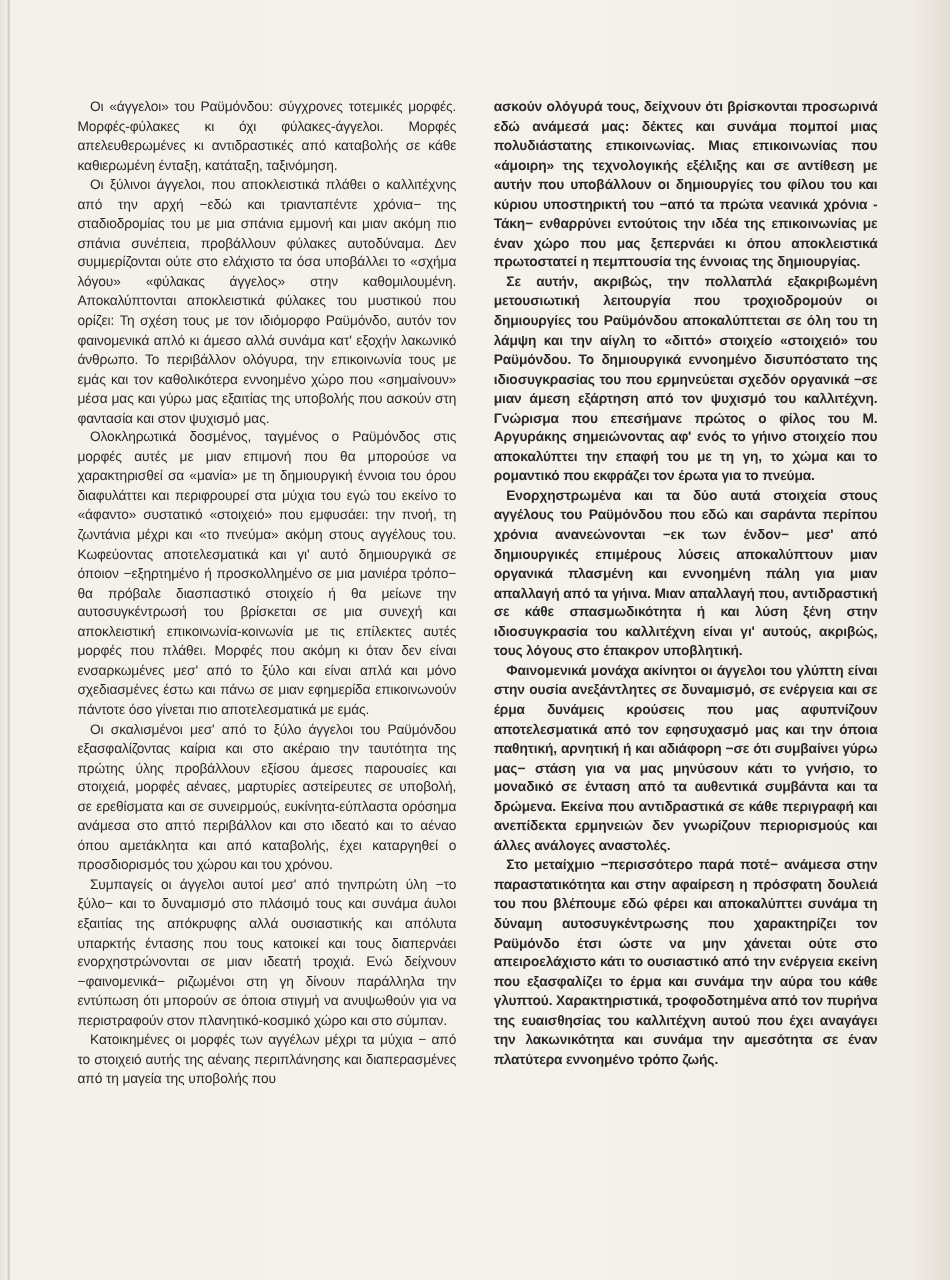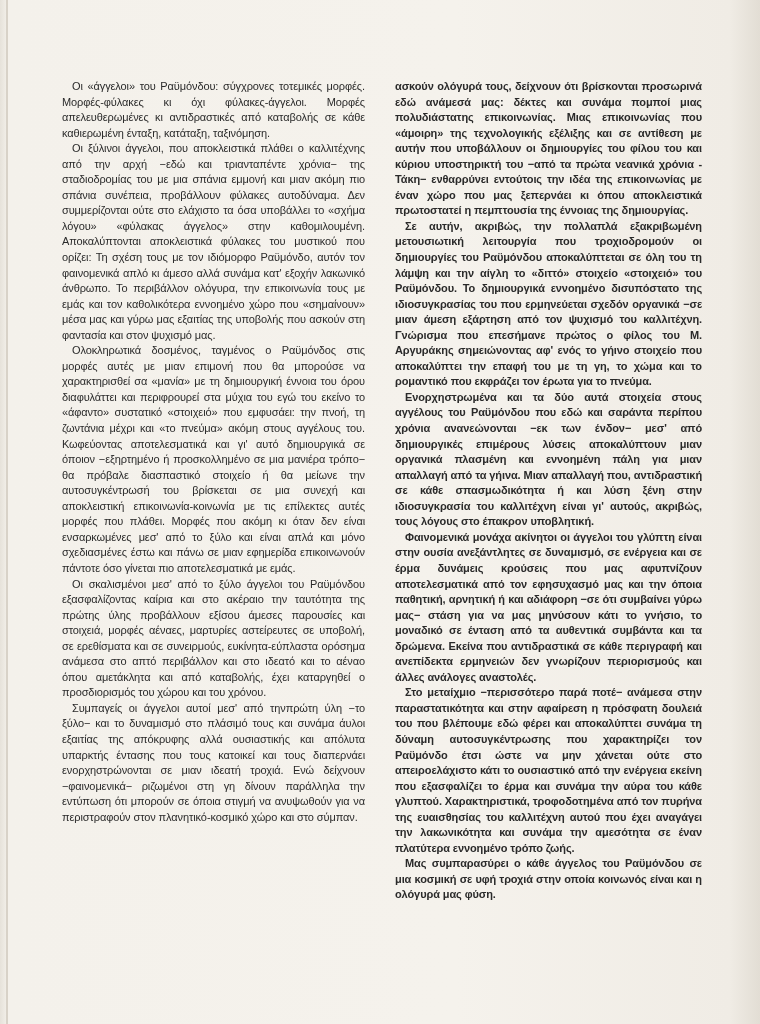--- a/index.html
+++ b/index.html
@@ -33,23 +33,23 @@
 
 <div class="page">
   <div class="spine"></div>
 
   <div class="col left">
     <p>Οι «άγγελοι» του Ραϋμόνδου: σύγχρονες τοτεμικές μορφές. Μορφές-φύλακες κι όχι φύλακες-άγγελοι. Μορφές απελευθερωμένες κι αντιδραστικές από καταβολής σε κάθε καθιερωμένη ένταξη, κατάταξη, ταξινόμηση.</p>
     <p>Οι ξύλινοι άγγελοι, που αποκλειστικά πλάθει ο καλλιτέχνης από την αρχή −εδώ και τριανταπέντε χρόνια− της σταδιοδρομίας του με μια σπάνια εμμονή και μιαν ακόμη πιο σπάνια συνέπεια, προβάλλουν φύλακες αυτοδύναμα. Δεν συμμερίζονται ούτε στο ελάχιστο τα όσα υποβάλλει το «σχήμα λόγου» «φύλακας άγγελος» στην καθομιλουμένη. Αποκαλύπτονται αποκλειστικά φύλακες του μυστικού που ορίζει: Τη σχέση τους με τον ιδιόμορφο Ραϋμόνδο, αυτόν τον φαινομενικά απλό κι άμεσο αλλά συνάμα κατ' εξοχήν λακωνικό άνθρωπο. Το περιβάλλον ολόγυρα, την επικοινωνία τους με εμάς και τον καθολικότερα εννοημένο χώρο που «σημαίνουν» μέσα μας και γύρω μας εξαιτίας της υποβολής που ασκούν στη φαντασία και στον ψυχισμό μας.</p>
     <p>Ολοκληρωτικά δοσμένος, ταγμένος ο Ραϋμόνδος στις μορφές αυτές με μιαν επιμονή που θα μπορούσε να χαρακτηρισθεί σα «μανία» με τη δημιουργική έννοια του όρου διαφυλάττει και περιφρουρεί στα μύχια του εγώ του εκείνο το «άφαντο» συστατικό «στοιχειό» που εμφυσάει: την πνοή, τη ζωντάνια μέχρι και «το πνεύμα» ακόμη στους αγγέλους του. Κωφεύοντας αποτελεσματικά και γι' αυτό δημιουργικά σε όποιον −εξηρτημένο ή προσκολλημένο σε μια μανιέρα τρόπο− θα πρόβαλε διασπαστικό στοιχείο ή θα μείωνε την αυτοσυγκέντρωσή του βρίσκεται σε μια συνεχή και αποκλειστική επικοινωνία-κοινωνία με τις επίλεκτες αυτές μορφές που πλάθει. Μορφές που ακόμη κι όταν δεν είναι ενσαρκωμένες μεσ' από το ξύλο και είναι απλά και μόνο σχεδιασμένες έστω και πάνω σε μιαν εφημερίδα επικοινωνούν πάντοτε όσο γίνεται πιο αποτελεσματικά με εμάς.</p>
     <p>Οι σκαλισμένοι μεσ' από το ξύλο άγγελοι του Ραϋμόνδου εξασφαλίζοντας καίρια και στο ακέραιο την ταυτότητα της πρώτης ύλης προβάλλουν εξίσου άμεσες παρουσίες και στοιχειά, μορφές αέναες, μαρτυρίες αστείρευτες σε υποβολή, σε ερεθίσματα και σε συνειρμούς, ευκίνητα-εύπλαστα ορόσημα ανάμεσα στο απτό περιβάλλον και στο ιδεατό και το αέναο όπου αμετάκλητα και από καταβολής, έχει καταργηθεί ο προσδιορισμός του χώρου και του χρόνου.</p>
     <p>Συμπαγείς οι άγγελοι αυτοί μεσ' από τηνπρώτη ύλη −το ξύλο− και το δυναμισμό στο πλάσιμό τους και συνάμα άυλοι εξαιτίας της απόκρυφης αλλά ουσιαστικής και απόλυτα υπαρκτής έντασης που τους κατοικεί και τους διαπερνάει ενορχηστρώνονται σε μιαν ιδεατή τροχιά. Ενώ δείχνουν −φαινομενικά− ριζωμένοι στη γη δίνουν παράλληλα την εντύπωση ότι μπορούν σε όποια στιγμή να ανυψωθούν για να περιστραφούν στον πλανητικό-κοσμικό χώρο και στο σύμπαν.</p>
+    <p>Κατοικημένες οι μορφές των αγγέλων μέχρι τα μύχια − από το στοιχειό αυτής της αέναης περιπλάνησης και διαπερασμένες από τη μαγεία της υποβολής που</p>
   </div>
 
   <div class="col right">
     <p style="text-indent:0">ασκούν ολόγυρά τους, δείχνουν ότι βρίσκονται προσωρινά εδώ ανάμεσά μας: δέκτες και συνάμα πομποί μιας πολυδιάστατης επικοινωνίας. Μιας επικοινωνίας που «άμοιρη» της τεχνολογικής εξέλιξης και σε αντίθεση με αυτήν που υποβάλλουν οι δημιουργίες του φίλου του και κύριου υποστηρικτή του −από τα πρώτα νεανικά χρόνια - Τάκη− ενθαρρύνει εντούτοις την ιδέα της επικοινωνίας με έναν χώρο που μας ξεπερνάει κι όπου αποκλειστικά πρωτοστατεί η πεμπτουσία της έννοιας της δημιουργίας.</p>
     <p>Σε αυτήν, ακριβώς, την πολλαπλά εξακριβωμένη μετουσιωτική λειτουργία που τροχιοδρομούν οι δημιουργίες του Ραϋμόνδου αποκαλύπτεται σε όλη του τη λάμψη και την αίγλη το «διττό» στοιχείο «στοιχειό» του Ραϋμόνδου. Το δημιουργικά εννοημένο δισυπόστατο της ιδιοσυγκρασίας του που ερμηνεύεται σχεδόν οργανικά −σε μιαν άμεση εξάρτηση από τον ψυχισμό του καλλιτέχνη. Γνώρισμα που επεσήμανε πρώτος ο φίλος του Μ. Αργυράκης σημειώνοντας αφ' ενός το γήινο στοιχείο που αποκαλύπτει την επαφή του με τη γη, το χώμα και το ρομαντικό που εκφράζει τον έρωτα για το πνεύμα.</p>
     <p>Ενορχηστρωμένα και τα δύο αυτά στοιχεία στους αγγέλους του Ραϋμόνδου που εδώ και σαράντα περίπου χρόνια ανανεώνονται −εκ των ένδον− μεσ' από δημιουργικές επιμέρους λύσεις αποκαλύπτουν μιαν οργανικά πλασμένη και εννοημένη πάλη για μιαν απαλλαγή από τα γήινα. Μιαν απαλλαγή που, αντιδραστική σε κάθε σπασμωδικότητα ή και λύση ξένη στην ιδιοσυγκρασία του καλλιτέχνη είναι γι' αυτούς, ακριβώς, τους λόγους στο έπακρον υποβλητική.</p>
     <p>Φαινομενικά μονάχα ακίνητοι οι άγγελοι του γλύπτη είναι στην ουσία ανεξάντλητες σε δυναμισμό, σε ενέργεια και σε έρμα δυνάμεις κρούσεις που μας αφυπνίζουν αποτελεσματικά από τον εφησυχασμό μας και την όποια παθητική, αρνητική ή και αδιάφορη −σε ότι συμβαίνει γύρω μας− στάση για να μας μηνύσουν κάτι το γνήσιο, το μοναδικό σε ένταση από τα αυθεντικά συμβάντα και τα δρώμενα. Εκείνα που αντιδραστικά σε κάθε περιγραφή και ανεπίδεκτα ερμηνειών δεν γνωρίζουν περιορισμούς και άλλες ανάλογες αναστολές.</p>
     <p>Στο μεταίχμιο −περισσότερο παρά ποτέ− ανάμεσα στην παραστατικότητα και στην αφαίρεση η πρόσφατη δουλειά του που βλέπουμε εδώ φέρει και αποκαλύπτει συνάμα τη δύναμη αυτοσυγκέντρωσης που χαρακτηρίζει τον Ραϋμόνδο έτσι ώστε να μην χάνεται ούτε στο απειροελάχιστο κάτι το ουσιαστικό από την ενέργεια εκείνη που εξασφαλίζει το έρμα και συνάμα την αύρα του κάθε γλυπτού. Χαρακτηριστικά, τροφοδοτημένα από τον πυρήνα της ευαισθησίας του καλλιτέχνη αυτού που έχει αναγάγει την λακωνικότητα και συνάμα την αμεσότητα σε έναν πλατύτερα εννοημένο τρόπο ζωής.</p>
-    <p>Μας συμπαρασύρει ο κάθε άγγελος του Ραϋμόνδου σε μια κοσμική σε υφή τροχιά στην οποία κοινωνός είναι και η ολόγυρά μας φύση.</p>
   </div>
 </div>
 
 </body></html>

